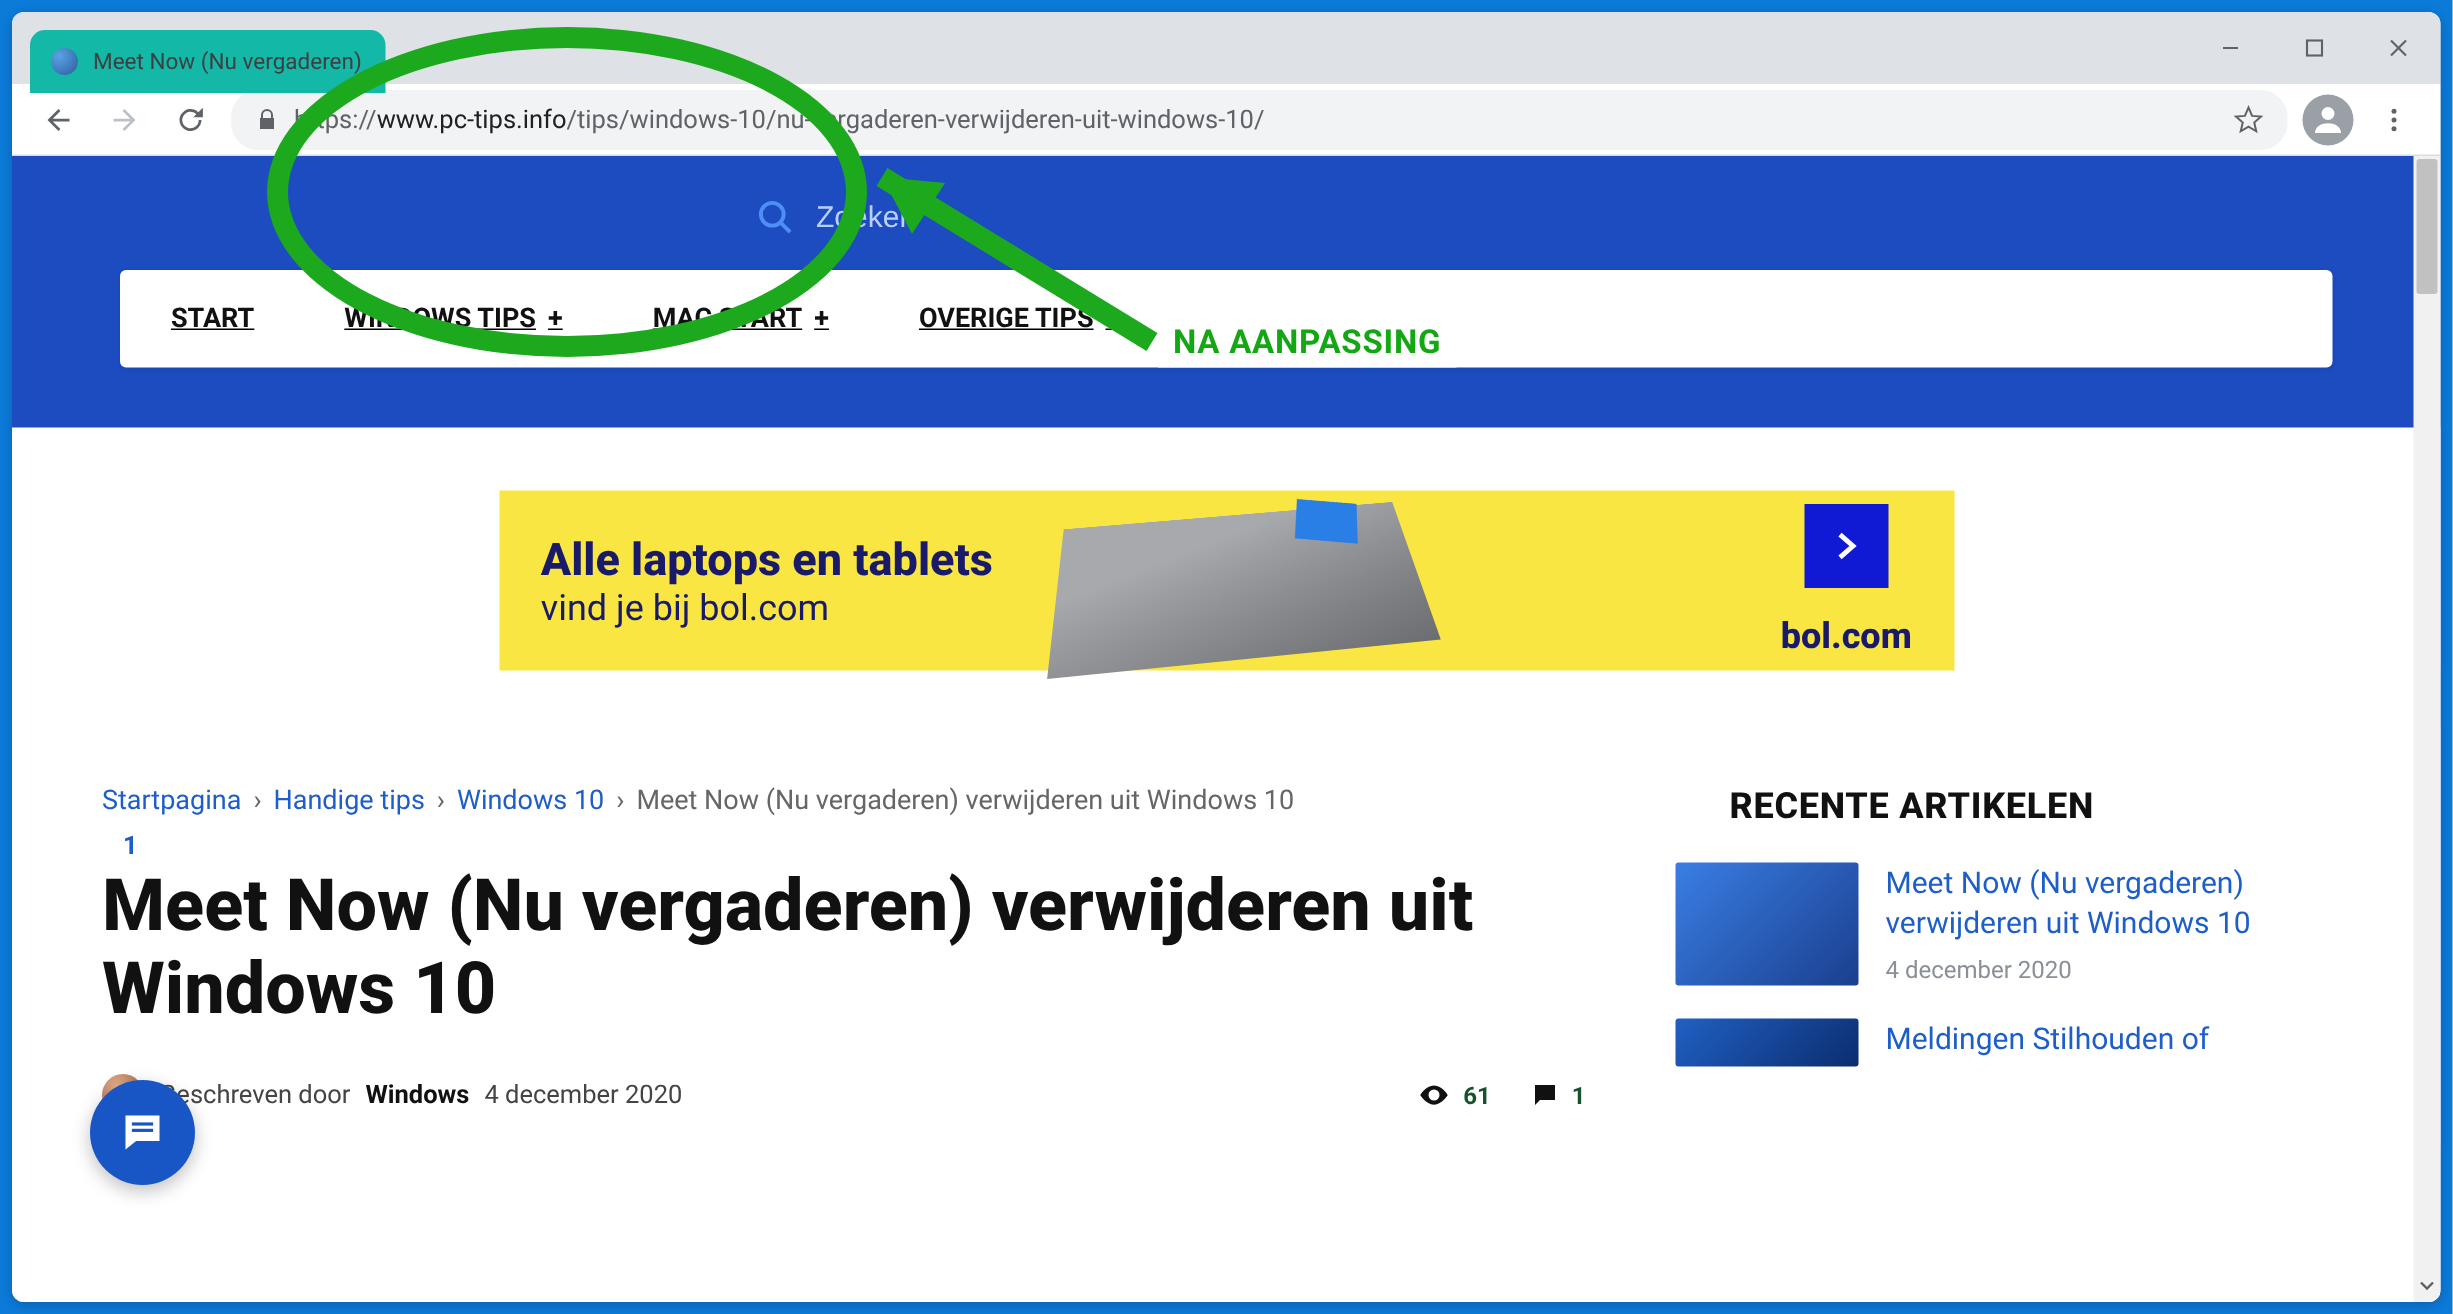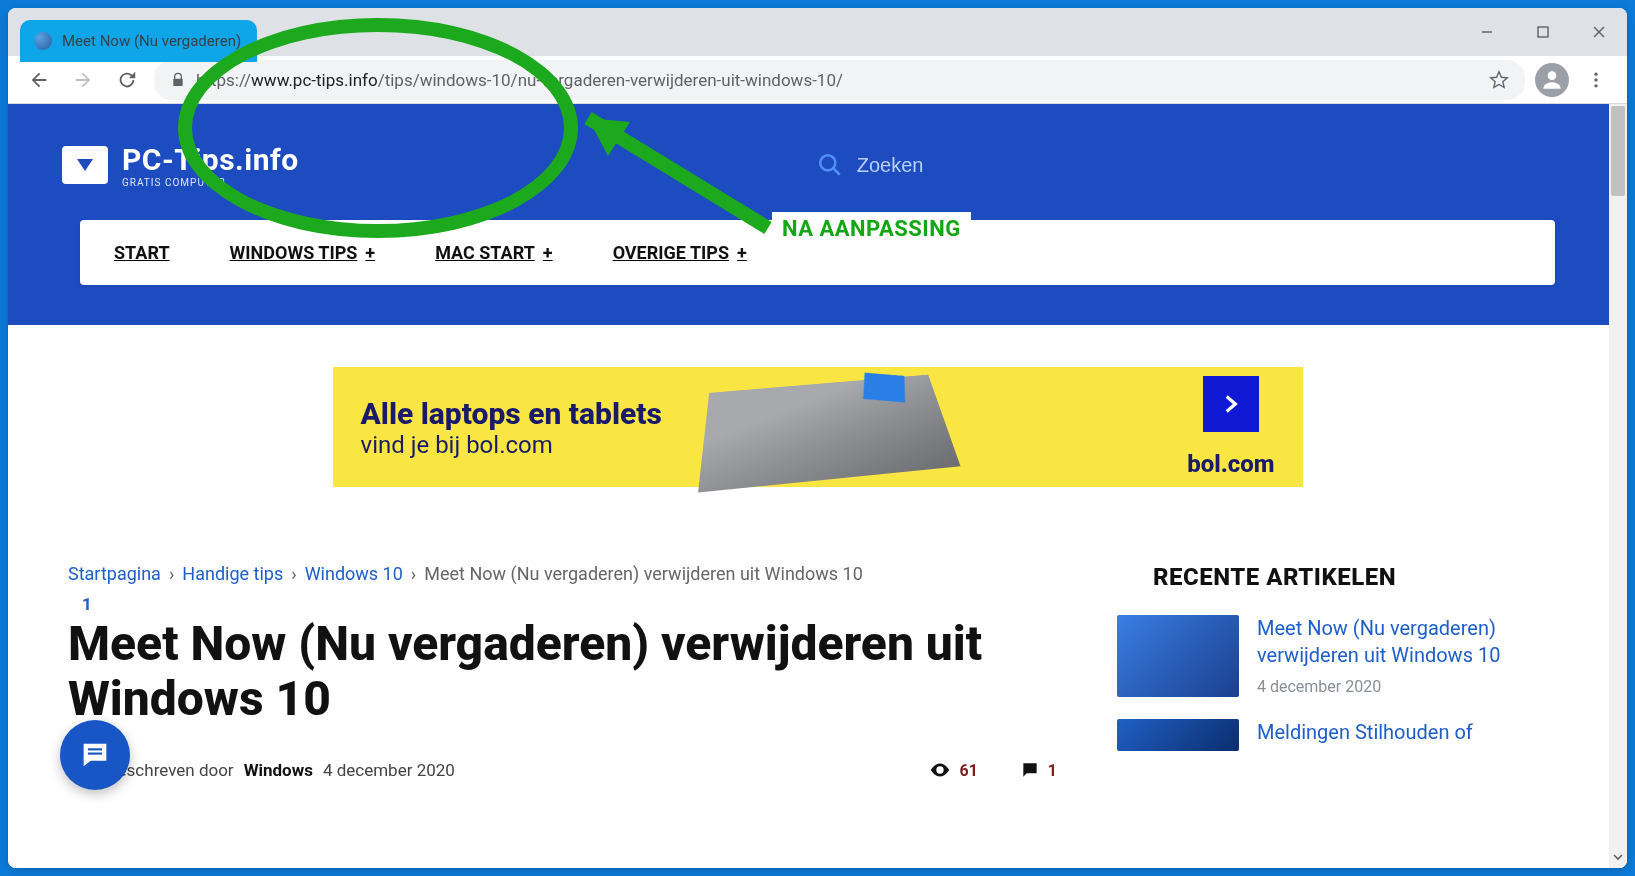--- a/index.html
+++ b/index.html
@@ -23,21 +23,21 @@
   height: 48px;
   display: flex;
   align-items: center;
   padding: 0 0 0 12px;
   background: #dee1e6;
 }
 .tab {
   display: flex;
   align-items: center;
   gap: 10px;
-  background: #0ea5e9;
+  background: #14b8a6;
   padding: 10px 16px 10px 14px;
   border-radius: 10px 10px 0 0;
   margin-top: 18px;
   height: 42px;
   max-width: 320px;
   position: relative;
 }
 .tab-favicon {
   width: 18px; height: 18px; border-radius: 50%;
   background: radial-gradient(circle at 30% 30%, #5aa3e3, #2b5c9e);
@@ -231,21 +231,21 @@
 .article-title {
   font-size: 48px; font-weight: 800; color: #111;
   line-height: 1.15; margin-bottom: 30px;
 }
 .byline {
   display: flex; align-items: center; gap: 10px;
   font-size: 17px; color: #444;
 }
 .avatar { width: 28px; height: 28px; border-radius: 50%; background: radial-gradient(circle at 35% 30%, #e7b18f, #8a4e2f); }
 .byline strong { color: #111; }
-.byline-stats { margin-left: auto; display: flex; gap: 42px; align-items: center; color: #7f1d1d; font-weight: 700; }
+.byline-stats { margin-left: auto; display: flex; gap: 26px; align-items: center; color: #14532d; font-weight: 700; }
 .stat { display: flex; align-items: center; gap: 8px; font-size: 16px; }
 .side-heading { font-size: 24px; font-weight: 800; color: #111; margin-bottom: 24px; letter-spacing: .5px; margin-left: 36px; }
 .recent-item { display: flex; gap: 18px; margin-bottom: 22px; }
 .recent-thumb { width: 122px; height: 82px; background: linear-gradient(135deg,#3a7ee4,#1a3f8e); border-radius: 2px; flex-shrink: 0; position: relative; }
 .recent-thumb.alt { background: linear-gradient(135deg,#2060c4,#0b2d6e); height: 32px; }
 .recent-title { font-size: 20px; color: #1d5ec9; line-height: 1.35; }
 .recent-date { font-size: 16px; color: #8a8f98; margin-top: 8px; }
 .chat-fab {
   position: absolute;
   left: 52px; top: 616px;
@@ -340,27 +340,20 @@
           <circle cx="12" cy="12" r="2" fill="#5f6368"></circle>
           <circle cx="12" cy="19" r="2" fill="#5f6368"></circle>
         </svg>
     </div>
   </div>
 
   <div class="content-viewport">
 
     <div class="site-header">
       <div class="site-top">
-        <div class="logo">
-          <div class="logo-icon"></div>
-          <div class="logo-text">
-            <div class="logo-title">PC-Tips.info</div>
-            <div class="logo-sub">GRATIS COMPUTER</div>
-          </div>
-        </div>
         <div class="search-wrap">
           <span class="search-icon">
             <svg width="26" height="26" viewBox="0 0 24 24">
                 <circle cx="10" cy="10" r="7" fill="none" stroke="#4f8ef7" stroke-width="2.4"></circle>
                 <line x1="15" y1="15" x2="21" y2="21" stroke="#4f8ef7" stroke-width="2.4"></line>
               </svg>
           </span>
           <input class="search-input" placeholder="Zoeken" style="">
         </div>
       </div>

